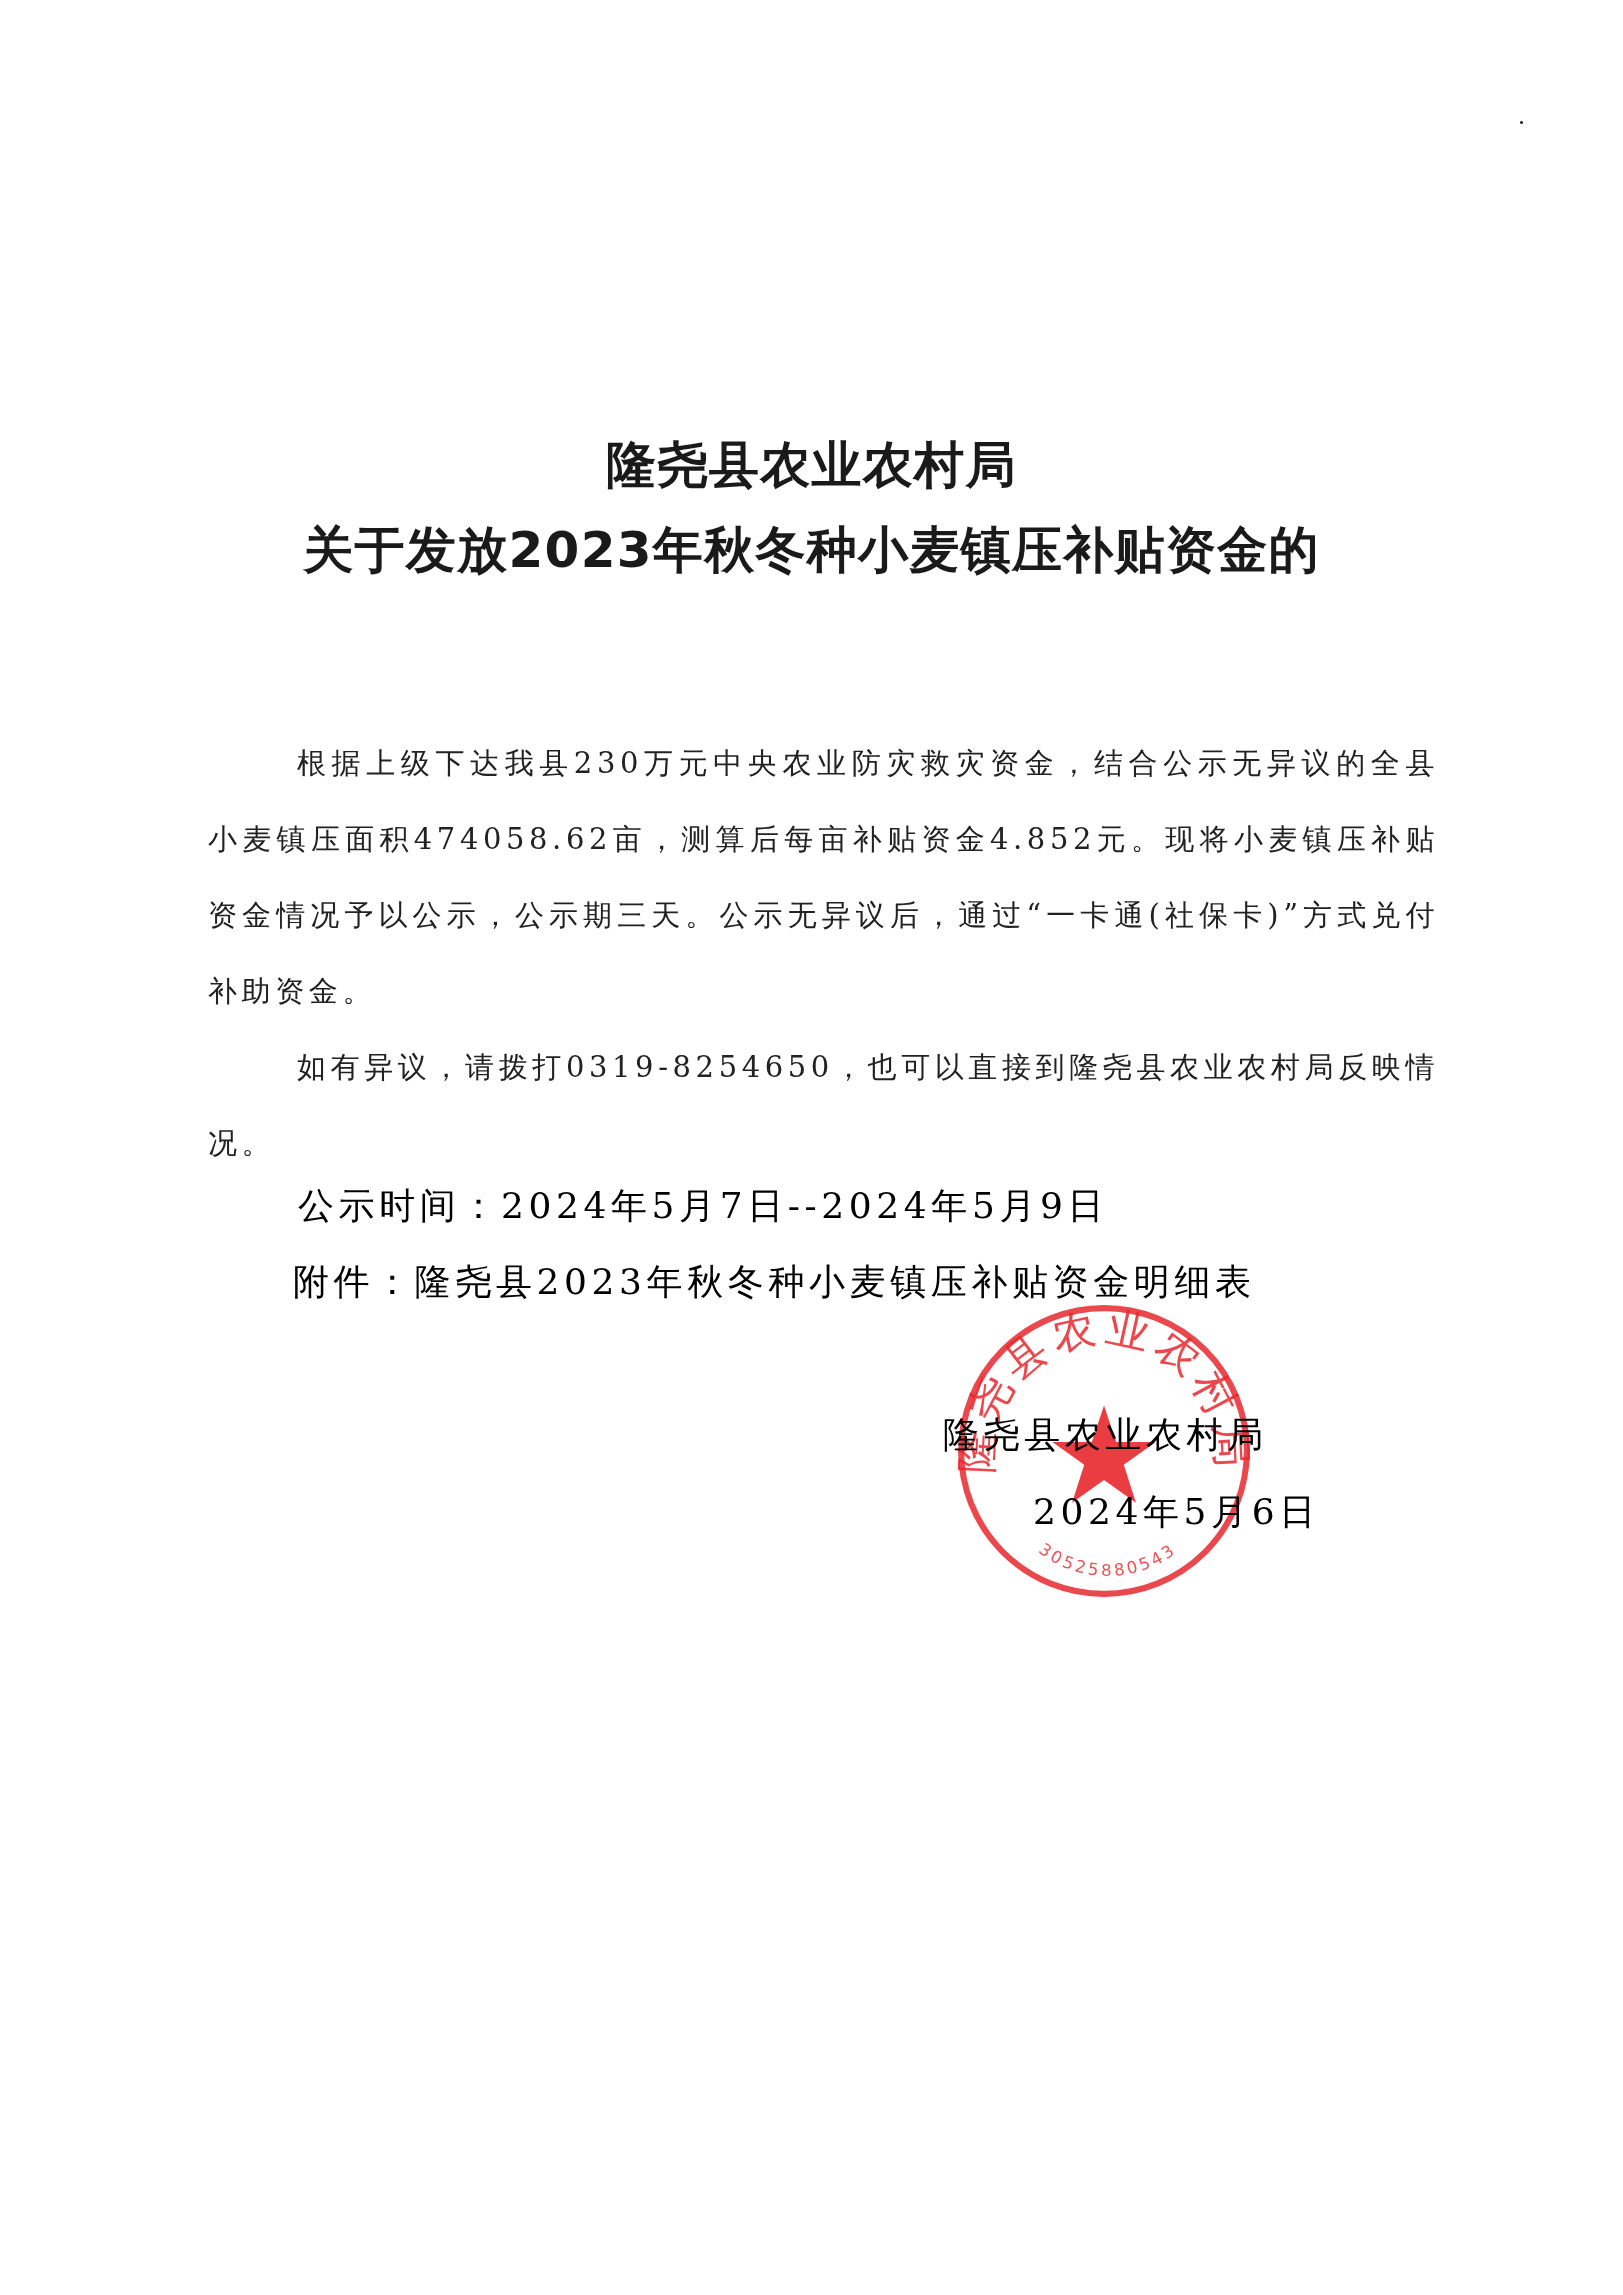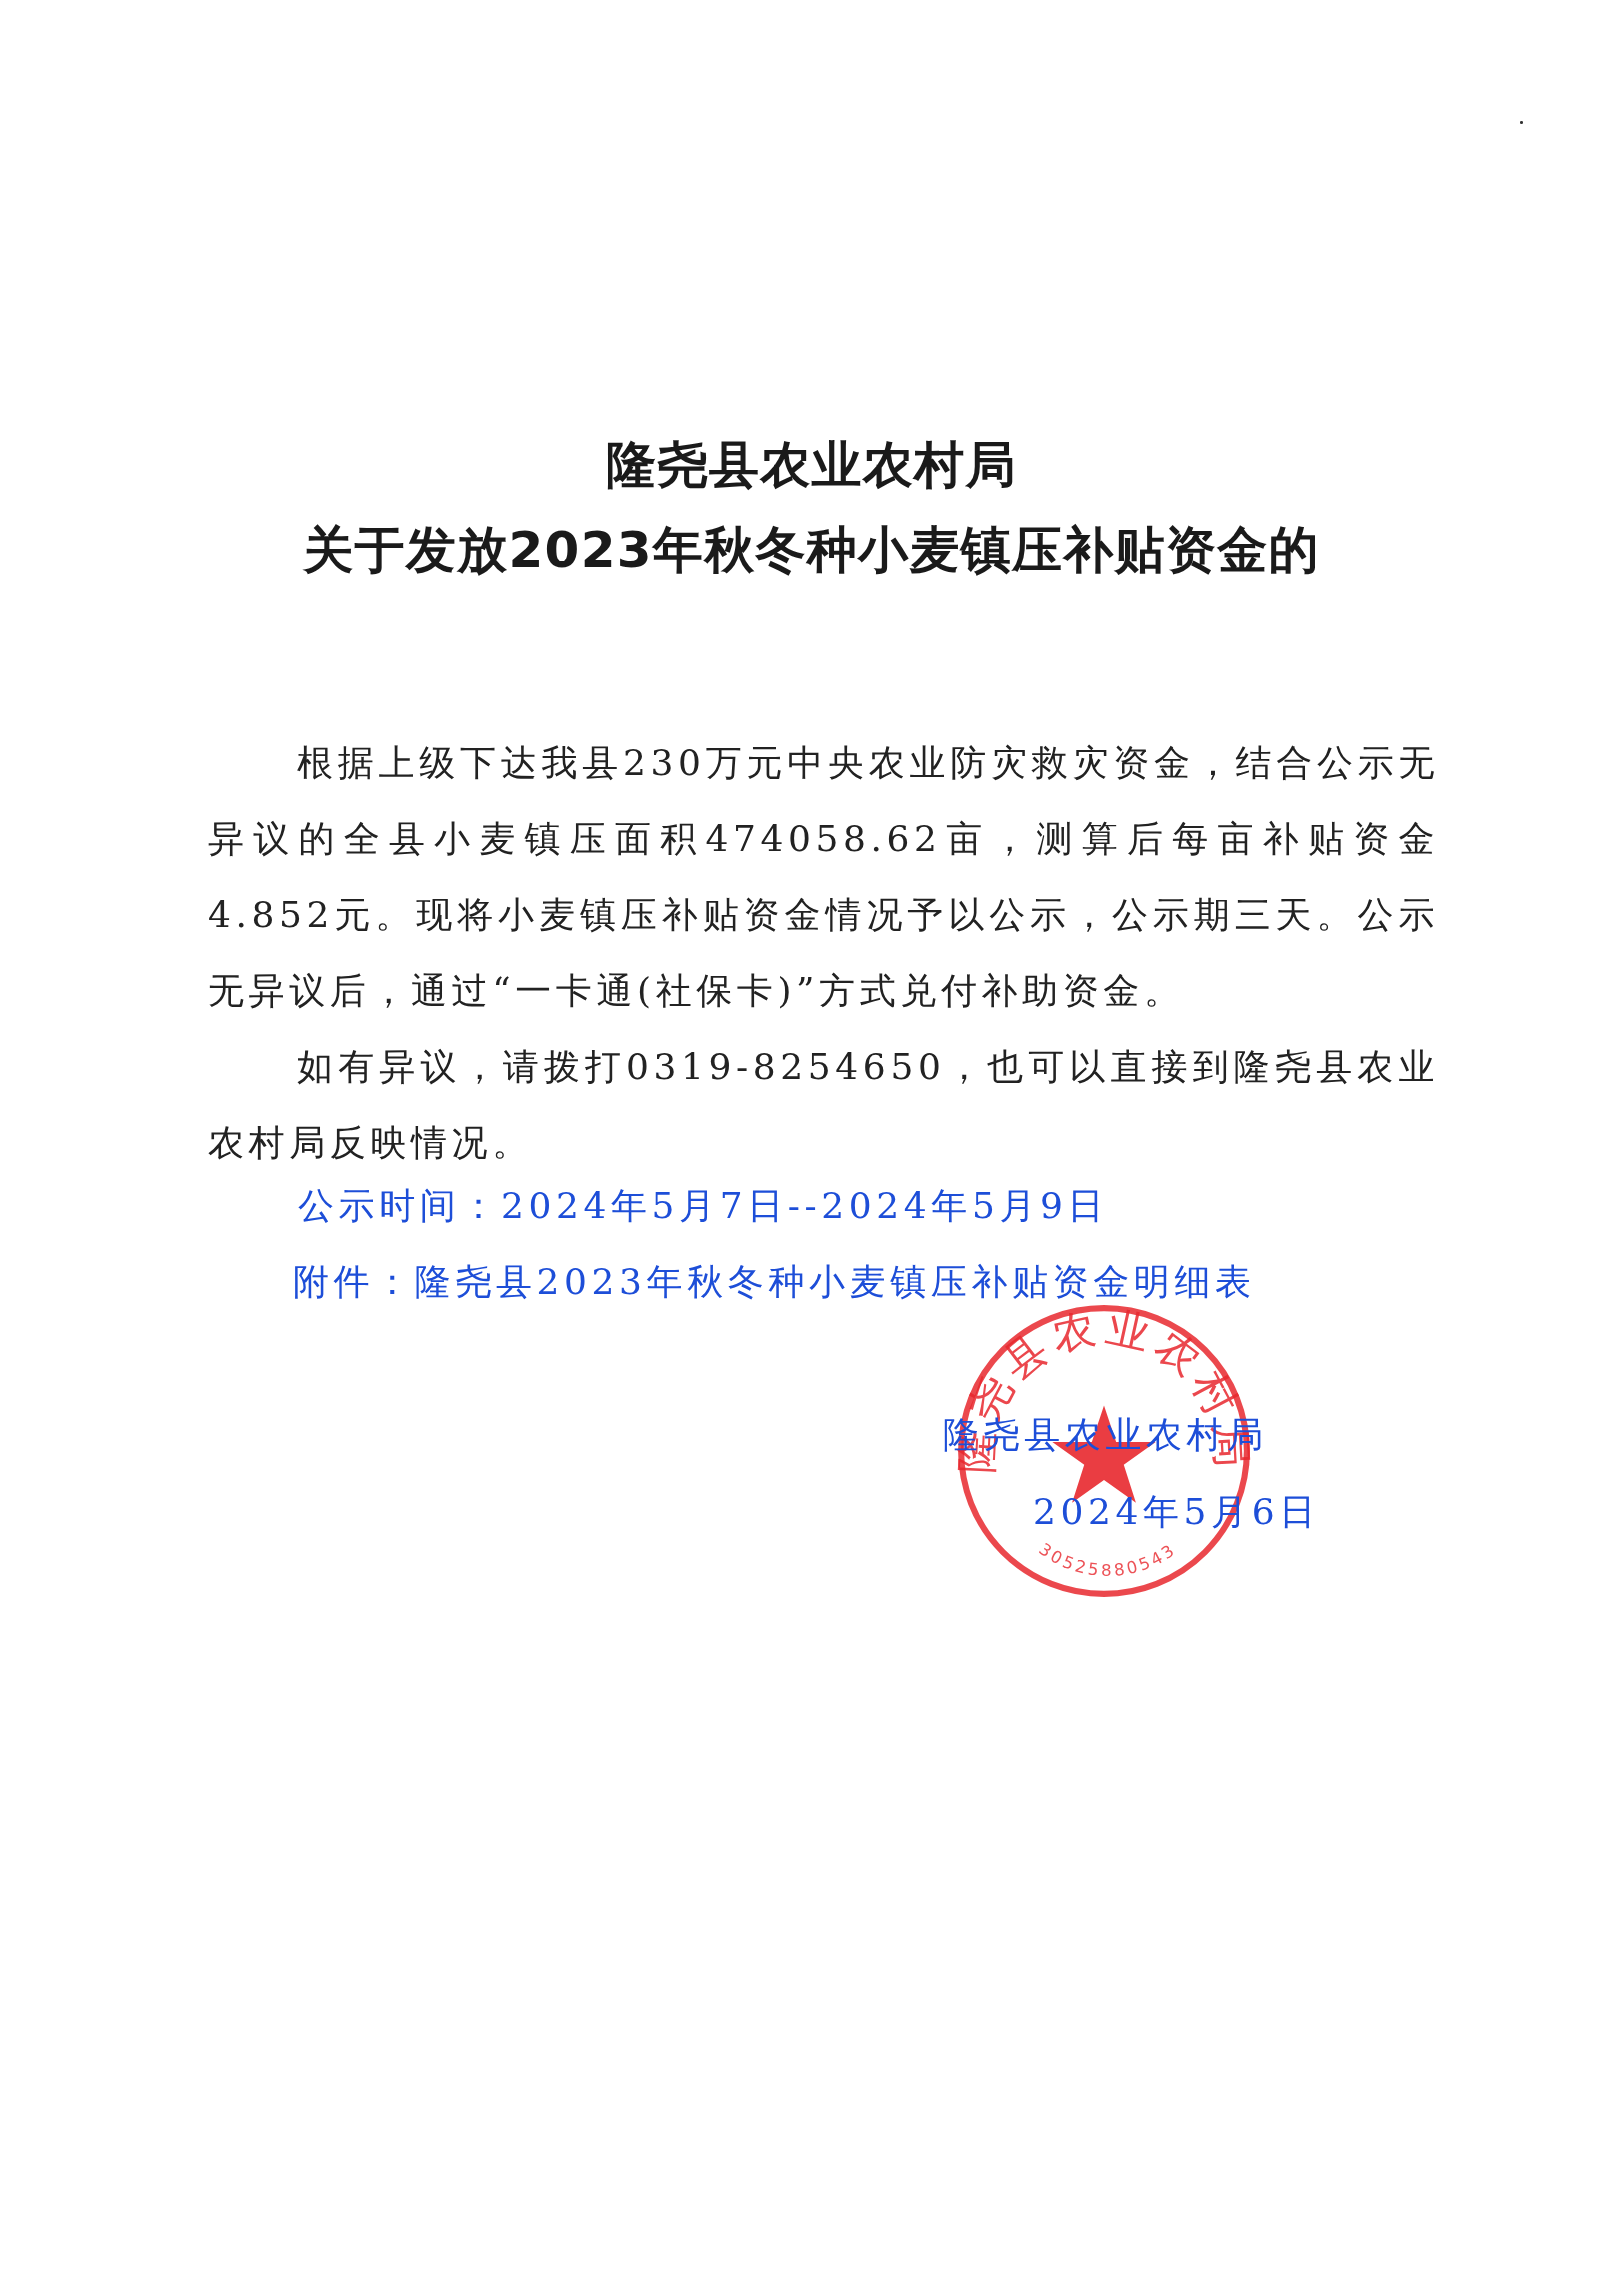--- a/index.html
+++ b/index.html
@@ -6,25 +6,25 @@
   body { width: 1623px; height: 2295px; position: relative; overflow: hidden;
          font-family: "DejaVu Serif", "Liberation Serif", serif; color: #1a1a1a; }
   .page { position: absolute; left: 0; top: 0; width: 1369px; height: 2295px; background: #fff; }
   .title { position: absolute; left: 0; width: 1623px; text-align: center;
            font-family: "DejaVu Sans", "Liberation Sans", sans-serif; font-weight: bold;
            font-size: 50px; color: #1a1a1a; letter-spacing: 1.3px; white-space: nowrap; }
   .t1 { top: 432px; }
   .t2 { top: 517px; }
   .t3 { top: 592px; letter-spacing: 98px; text-indent: 98px; }
   .body-text { position: absolute; left: 208px; width: 1231px;
-               font-size: 36px; line-height: 76px; letter-spacing: 4.6px;
+               font-size: 29px; line-height: 76px; letter-spacing: 4.6px;
                text-align: justify; color: #222; }
   .p1 { top: 725px; text-indent: 89px; }
   .p2 { top: 1029px; text-indent: 89px; }
-  .line { position: absolute; font-size: 36px; letter-spacing: 4.6px; color: #1d4ed8; white-space: nowrap; }
+  .line { position: absolute; font-size: 36px; letter-spacing: 4.6px; color: #000000; white-space: nowrap; }
   .period { left: 298px; top: 1182px; }
   .attach { left: 293px; top: 1258px; }
   .sign-org { left: 943px; top: 1411px; }
   .sign-date { left: 997px; top: 1488px; margin-left: 36px; }
   .stamp { position: absolute; left: 952px; top: 1299px; width: 304px; height: 304px; }
   .speck { position: absolute; left: 1520px; top: 121px; width: 2.6px; height: 2.6px; background: #333; border-radius: 50%; }
 </style>
 </head>
 <body>
 

